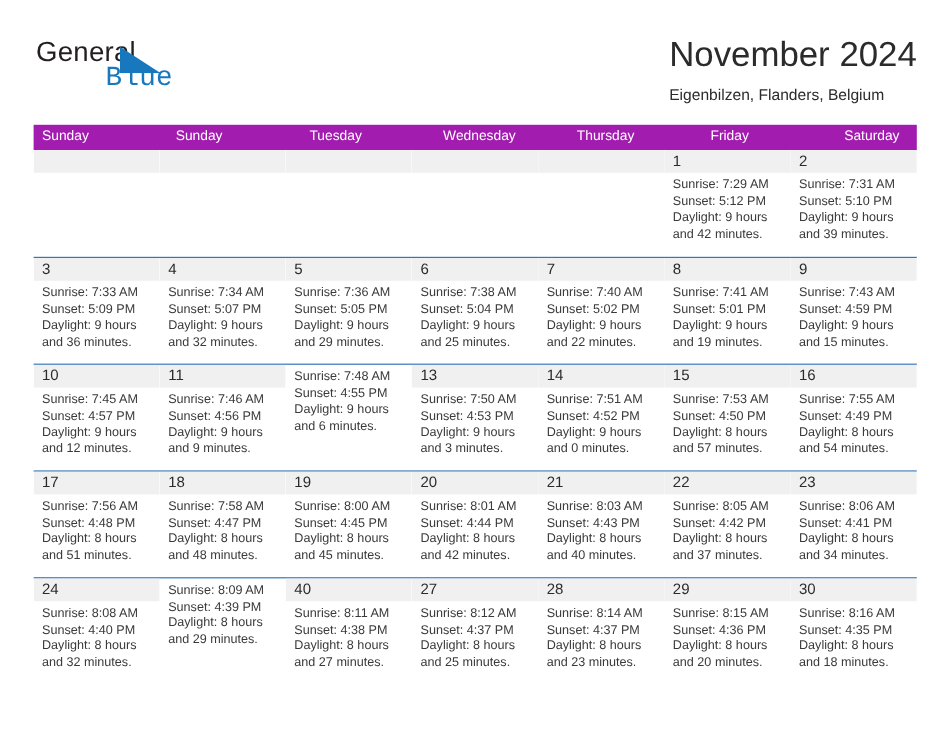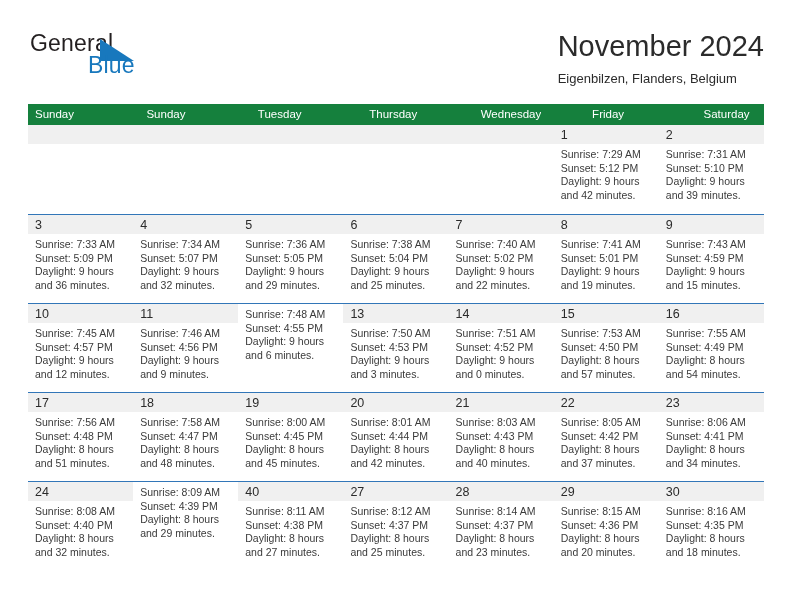--- a/index.html
+++ b/index.html
@@ -45,21 +45,21 @@
     color: #231f20;
     font-family: "Liberation Sans", sans-serif;
   }
   .brand-blue {
     position: absolute;
     left: 60px;
     top: 22px;
     font-size: 23px;
     letter-spacing: 0.2px;
     color: #1878bd;
-    font-family: Liberation Sans, sans-serif;
+    font-family: Liberation Mono, monospace;
   }
   .brand-triangle {
     position: absolute;
     left: 72px;
     top: 9px;
     width: 34px;
     height: 22px;
   }
 
   .title-block {
@@ -85,21 +85,21 @@
   
   .calendar {
     position: absolute;
     left: 28px;
     top: 104px;
     width: 736px;
   }
   .weekdays {
     display: flex;
     width: 100%;
-    background: #15803d;
+    background: #a21caf;
     height: 21px;
     gap: 44px;
   }
   .weekday {
     flex: 1 1 0;
     box-sizing: border-box;
     padding-left: 7px;
     color: #ffffff;
     font-size: 11.5px;
     line-height: 21px;
@@ -169,22 +169,22 @@
       <div class="location">Eigenbilzen, Flanders, Belgium</div>
     </div>
 
   </div>
 
   <div class="calendar">
     <div class="weekdays">
         <div class="weekday">Sunday</div>
         <div class="weekday">Sunday</div>
         <div class="weekday">Tuesday</div>
+        <div class="weekday">Wednesday</div>
         <div class="weekday">Thursday</div>
-        <div class="weekday">Wednesday</div>
         <div class="weekday">Friday</div>
         <div class="weekday">Saturday</div>
       </div>
     <div id="weeks-container">
         <div class="week first">
           <div class="daycell empty">
             <div class="date-band"><span class="date-num"></span></div>
             <div class="cell-body"></div>
           </div>
           <div class="daycell empty">

